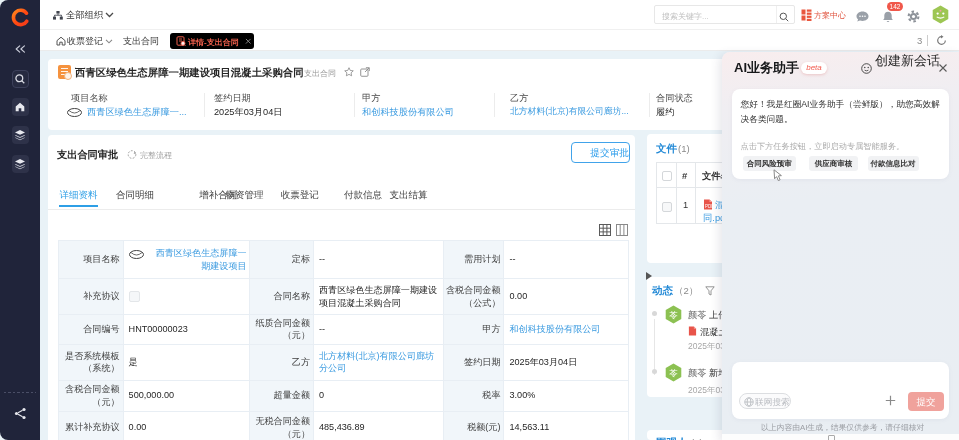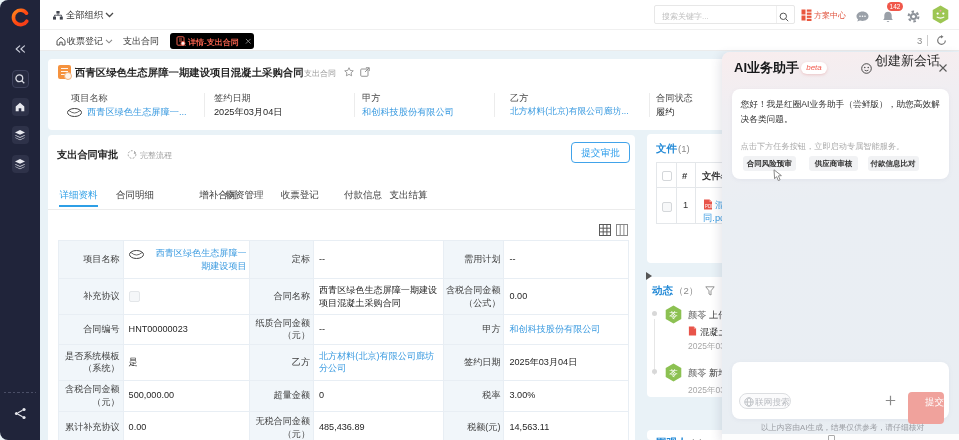--- a/index.html
+++ b/index.html
@@ -170,21 +170,21 @@
 </div>
 
 <div class="card" id="maincard" style="left:48px; top:135px; width:587px; height:305px; border-radius:4px 4px 0 0; overflow:hidden;">
 
   <span class="t" style="left:9px; top:13px; font-size:10.2px; font-weight:bold; color:#262626;">支出合同审批</span>
   <svg class="abs" style="left:79px; top:14px;" width="10" height="11" viewBox="0 0 11 11">
     <circle cx="5.5" cy="5.5" r="4.2" fill="none" stroke="#9b9b9b" stroke-width="1.1" stroke-dasharray="2 1.6"></circle>
     <path d="M8.6 2.2 L9.9 4.6 L7.3 4.8 Z" fill="#9b9b9b"></path>
   </svg>
   <span class="t" style="left:92px; top:15px; font-size:8px; color:#a0a0a0;">完整流程</span>
-  <div class="abs" style="left:523px; top:7px; width:59px; height:21px; border:1px solid #41a3ea; border-radius:4px; text-align:center; line-height:20px; font-size:9.7px; color:#2b9ceb;">提交审批</div>
+  <div class="abs" style="left:523px; top:7px; width:59px; height:21px; border:1px solid #41a3ea; border-radius:4px; text-align:right; line-height:20px; font-size:9.7px; color:#2b9ceb;">提交审批</div>
 
   <span class="t" style="left:11.6px; top:53.5px; font-size:9.5px; color:#2e9fe6;">详细资料</span>
   <span class="t" style="left:67.9px; top:53.5px; font-size:9.5px; color:#404040;">合同明细</span>
   <span class="t" style="left:123.3px; top:53.5px; font-size:9.5px; color:#404040;margin-left:28px;">增补合同</span>
   <span class="t" style="left:177.6px; top:53.5px; font-size:9.5px; color:#404040;">物资管理</span>
   <span class="t" style="left:232.8px; top:53.5px; font-size:9.5px; color:#404040;">收票登记</span>
   <span class="t" style="left:287.9px; top:53.5px; font-size:9.5px; color:#404040;margin-left:8px;">付款信息</span>
   <span class="t" style="left:341.4px; top:53.5px; font-size:9.5px; color:#404040;">支出结算</span>
   <div class="abs" style="left:11px; top:69.5px; width:39px; height:2.4px; background:#2e9fe6;"></div>
   <div class="abs" style="left:0; top:74px; width:587px; height:1px; background:#ececec;"></div>
@@ -416,18 +416,18 @@
     <svg class="abs" style="left:4px; top:3px;" width="10" height="10" viewBox="0 0 10 10">
         <circle cx="5" cy="5" r="4.2" fill="none" stroke="#b9bcc1" stroke-width="0.9"></circle>
         <ellipse cx="5" cy="5" rx="1.9" ry="4.2" fill="none" stroke="#b9bcc1" stroke-width="0.9"></ellipse>
         <path d="M0.8 5 L9.2 5" stroke="#b9bcc1" stroke-width="0.9"></path>
       </svg>
     <span class="t" style="left:15px; top:3px; font-size:8.7px; color:#b9bcc1;">联网搜索</span>
   </div>
   <svg class="abs" style="left:163px; top:343px;" width="11" height="11" viewBox="0 0 11 11">
       <path d="M5.5 0.8 L5.5 10.2 M0.8 5.5 L10.2 5.5" stroke="#8a8a8a" stroke-width="1.2"></path>
     </svg>
-  <div class="abs" style="left:186px; top:340px; width:36px; height:32px; background:#f0a29c; border-radius:4px; color:#fff; font-size:9.5px; text-align:right; line-height:19px;">提交</div>
+  <div class="abs" style="left:186px; top:340px; width:36px; height:19px; background:#f0a29c; border-radius:4px; color:#fff; font-size:9.5px; text-align:center; line-height:19px;">提交</div>
 
   <span class="t" style="left:39px; top:370px; font-size:7.8px; color:#9a9da3;">以上内容由AI生成，结果仅供参考，请仔细核对</span>
   <div class="abs" style="left:0; top:382px; width:237px; height:6px; background:#fdfdfd;"></div>
   <span class="abs" style="left:106px; top:383px; width:7px; height:7px; border:1px solid #aaa; border-radius:1px;"></span>
 </div>
 
 </body></html>

